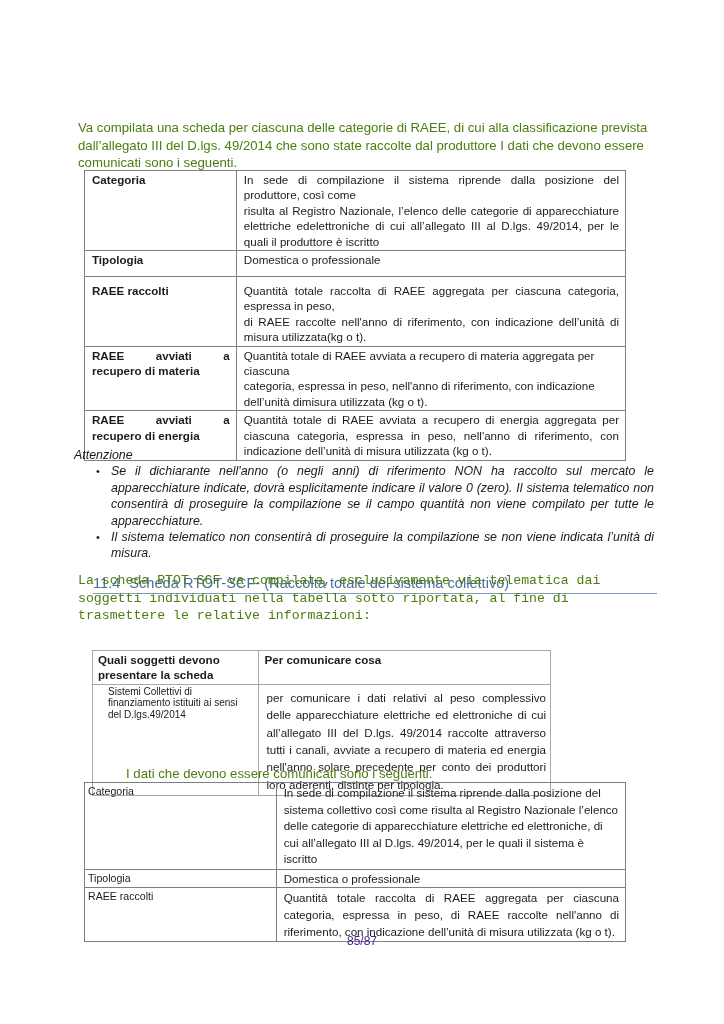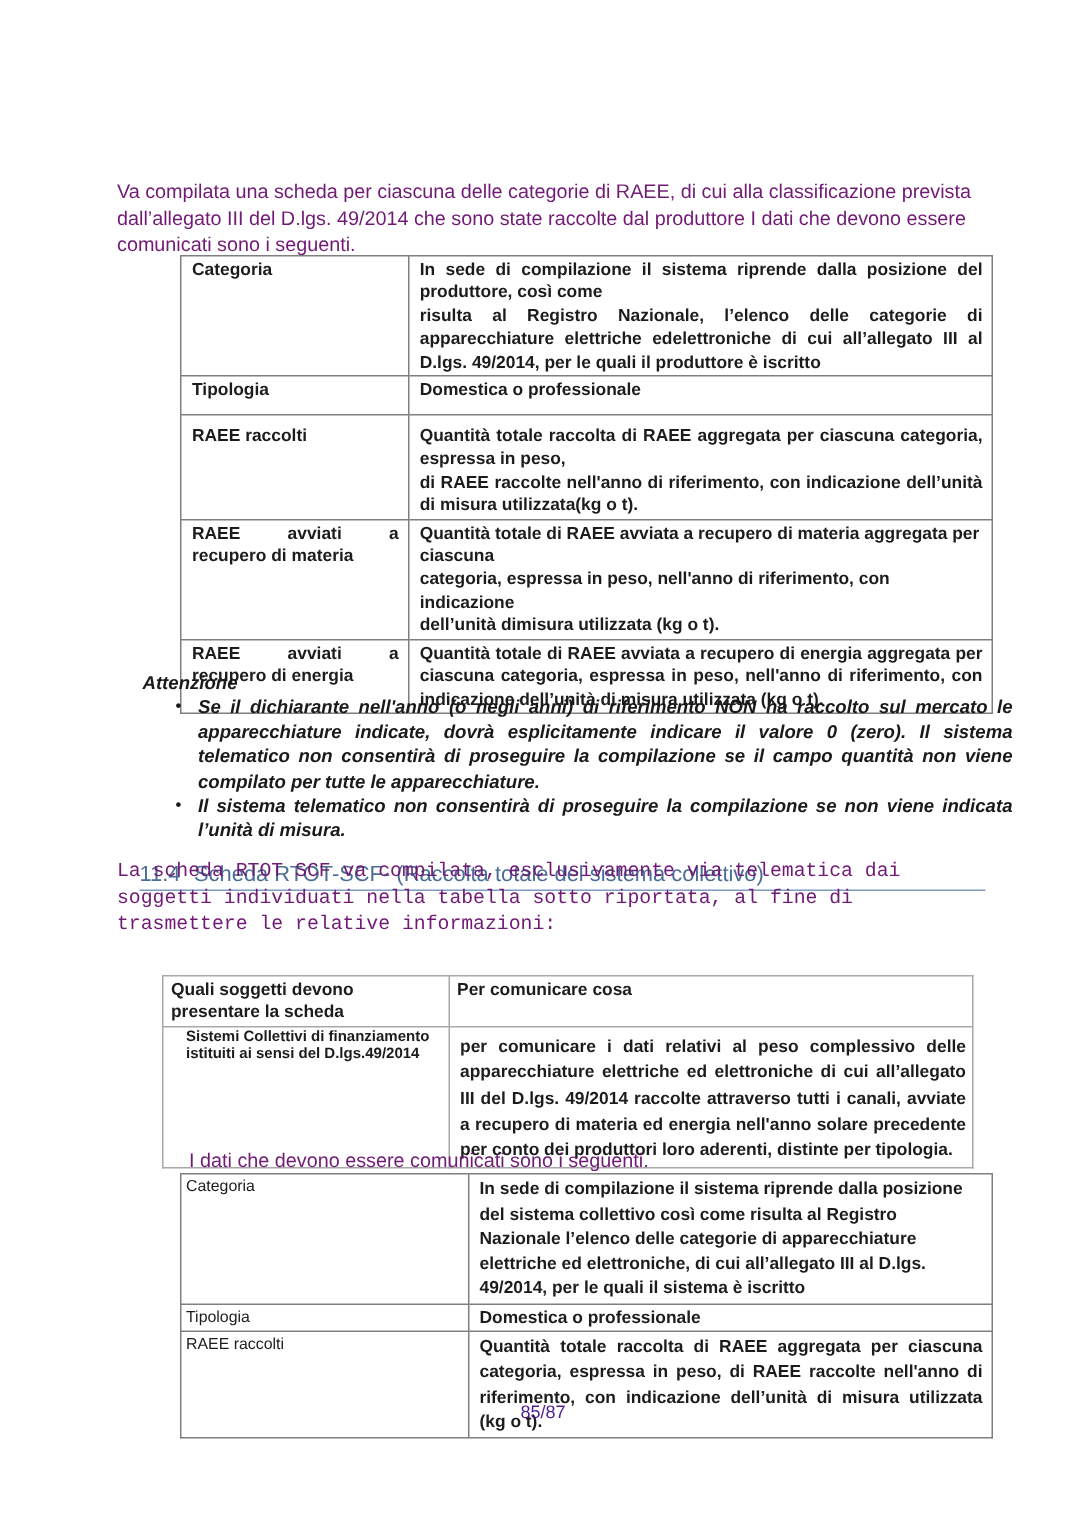--- a/index.html
+++ b/index.html
@@ -12,52 +12,49 @@
       overflow: hidden;
     }
     .page { position: absolute; left: 0; top: 0; width: 724px; height: 1024px; }
 
     .para {
       position: absolute;
       left: 78px;
       width: 580px;
       font-size: 13.2px;
       line-height: 17.5px;
-      color: #701a75;
+      color: #4d7c0f;
     }
 
     table.doc {
       position: absolute;
       border-collapse: collapse;
       font-size: 11.6px;
       line-height: 15.4px;
       color: #1c1c1c;
-      margin-left: 36px;
     }
     table.doc td {
       border: 1px solid #7f7f7f;
       vertical-align: top;
       padding: 1px 6px 1px 7px;
-      font-weight: bold;
     }
     table.doc td.label { font-weight: bold; }
     table.doc td.label.sans-light { font-weight: normal; font-size: 10.6px; }
     table.doc td.just { text-align: justify; }
     .lbl-split { display: flex; justify-content: space-between; }
     .block { display: block; }
 
     .attention {
       position: absolute;
-      left: 95px;
+      left: 74px;
       top: 447px;
       width: 580px;
       font-style: italic;
       font-size: 12.4px;
       line-height: 16.4px;
-      font-weight: bold;
     }
     .attention ul { list-style: none; margin-left: 22px; }
     .attention li { position: relative; padding-left: 15px; text-align: justify; }
     .attention li .bullet {
       position: absolute; left: 0; top: 0; font-style: normal; font-size: 11px;
     }
 
     .heading {
       position: absolute;
       left: 93px;
@@ -153,21 +150,21 @@
       </li>
     </ul>
   </div>
 
   <div class="heading">
     <span class="num">11.4</span><span>Scheda RTOT-SCF- (Raccolta totale del sistema collettivo)</span>
   </div>
 
   <p class="para" style="top:572px;font-family:Liberation Mono, monospace;">La scheda RTOT SCF va compilata, esclusivamente via telematica dai soggetti individuati nella tabella sotto riportata, al fine di trasmettere le relative informazioni:</p>
 
-  <table class="doc" style="left:72px; top:650px; width:541px;">
+  <table class="doc" style="left:92px; top:650px; width:459px;">
     <colgroup>
         <col style="width:191px">
         <col style="width:350px">
       </colgroup>
     <tbody>
         <tr>
       <td class="label" style="padding-left:5px; border-color:#a8a8a8;">Quali soggetti devono presentare la scheda</td>
       <td class="label" style="padding-left:5px; border-color:#a8a8a8;">Per comunicare cosa</td>
     </tr>
     <tr>

